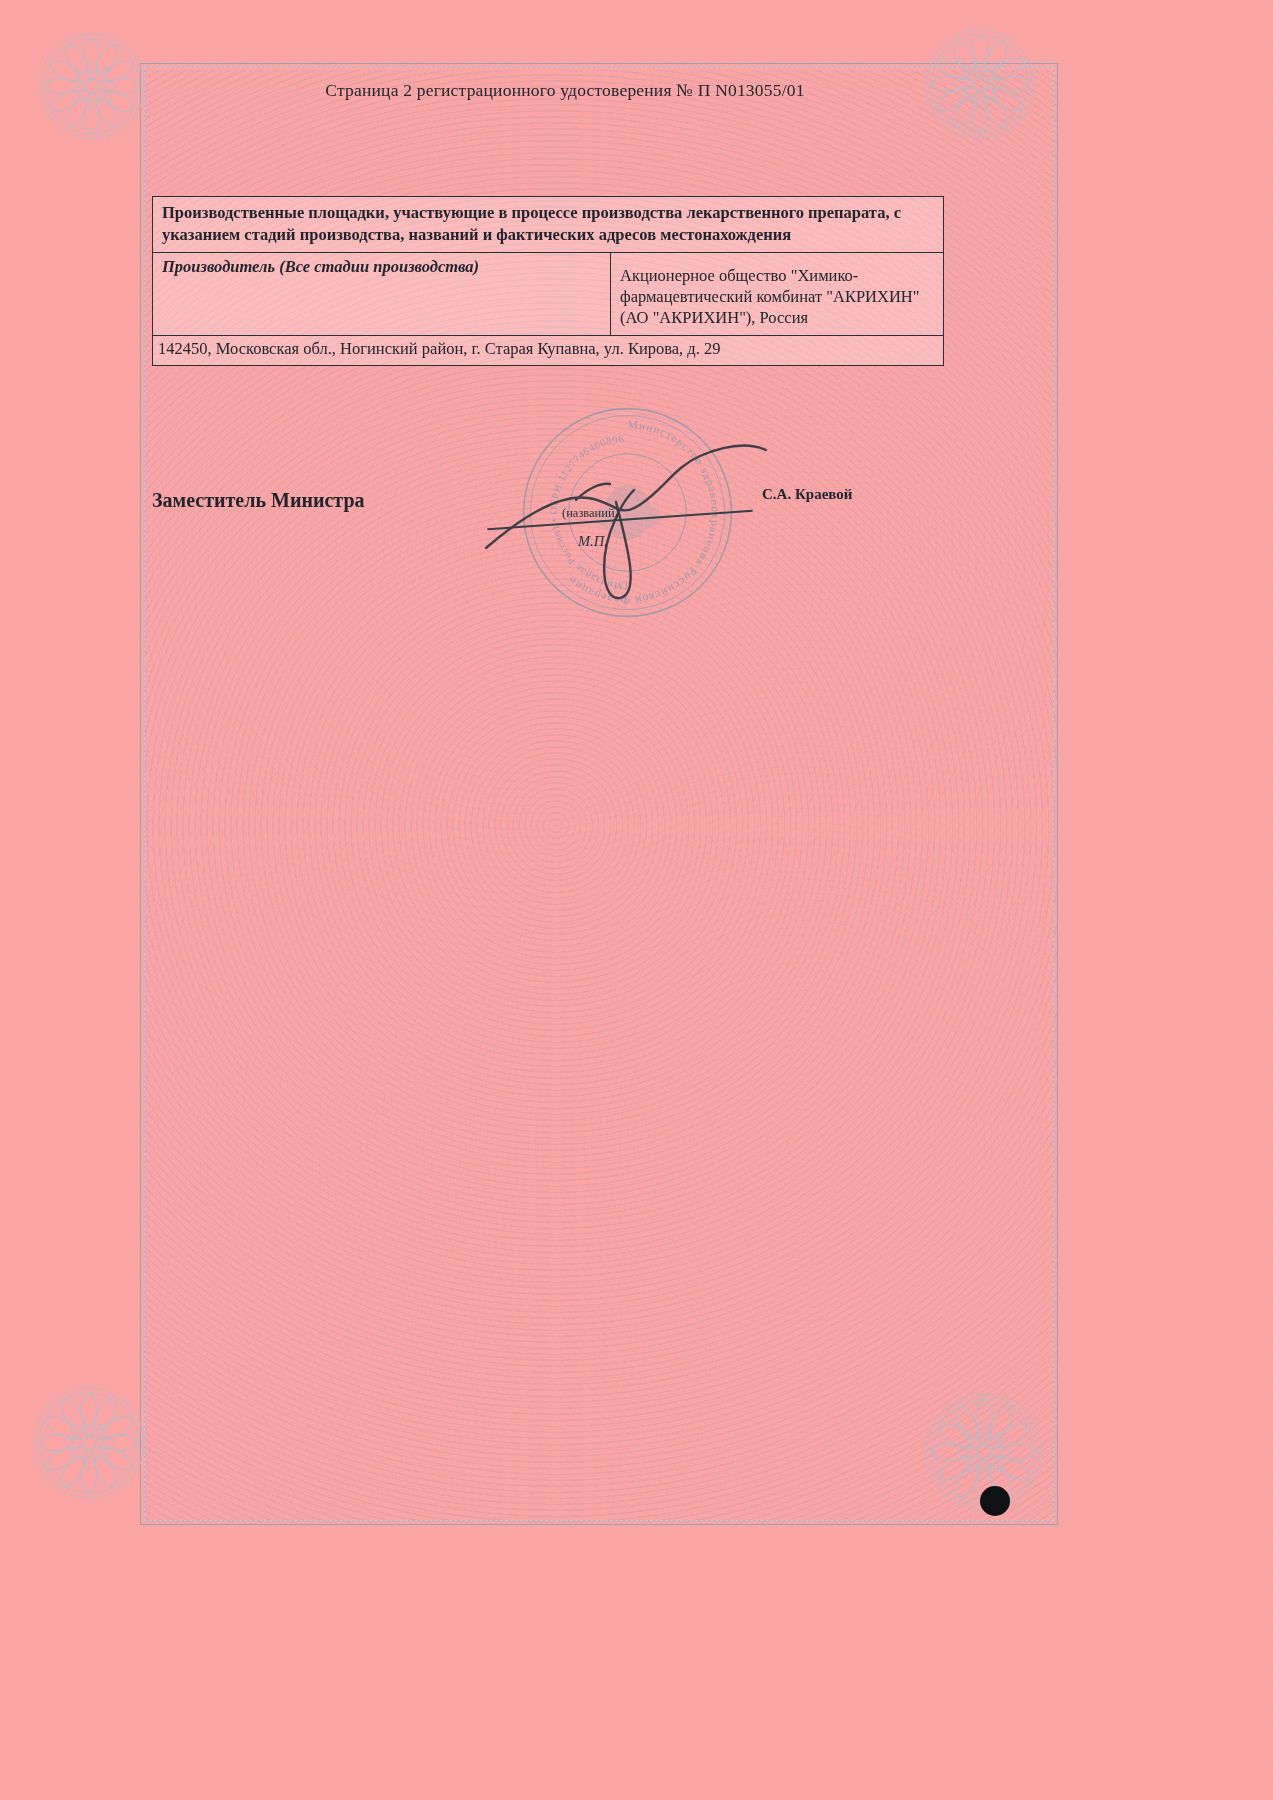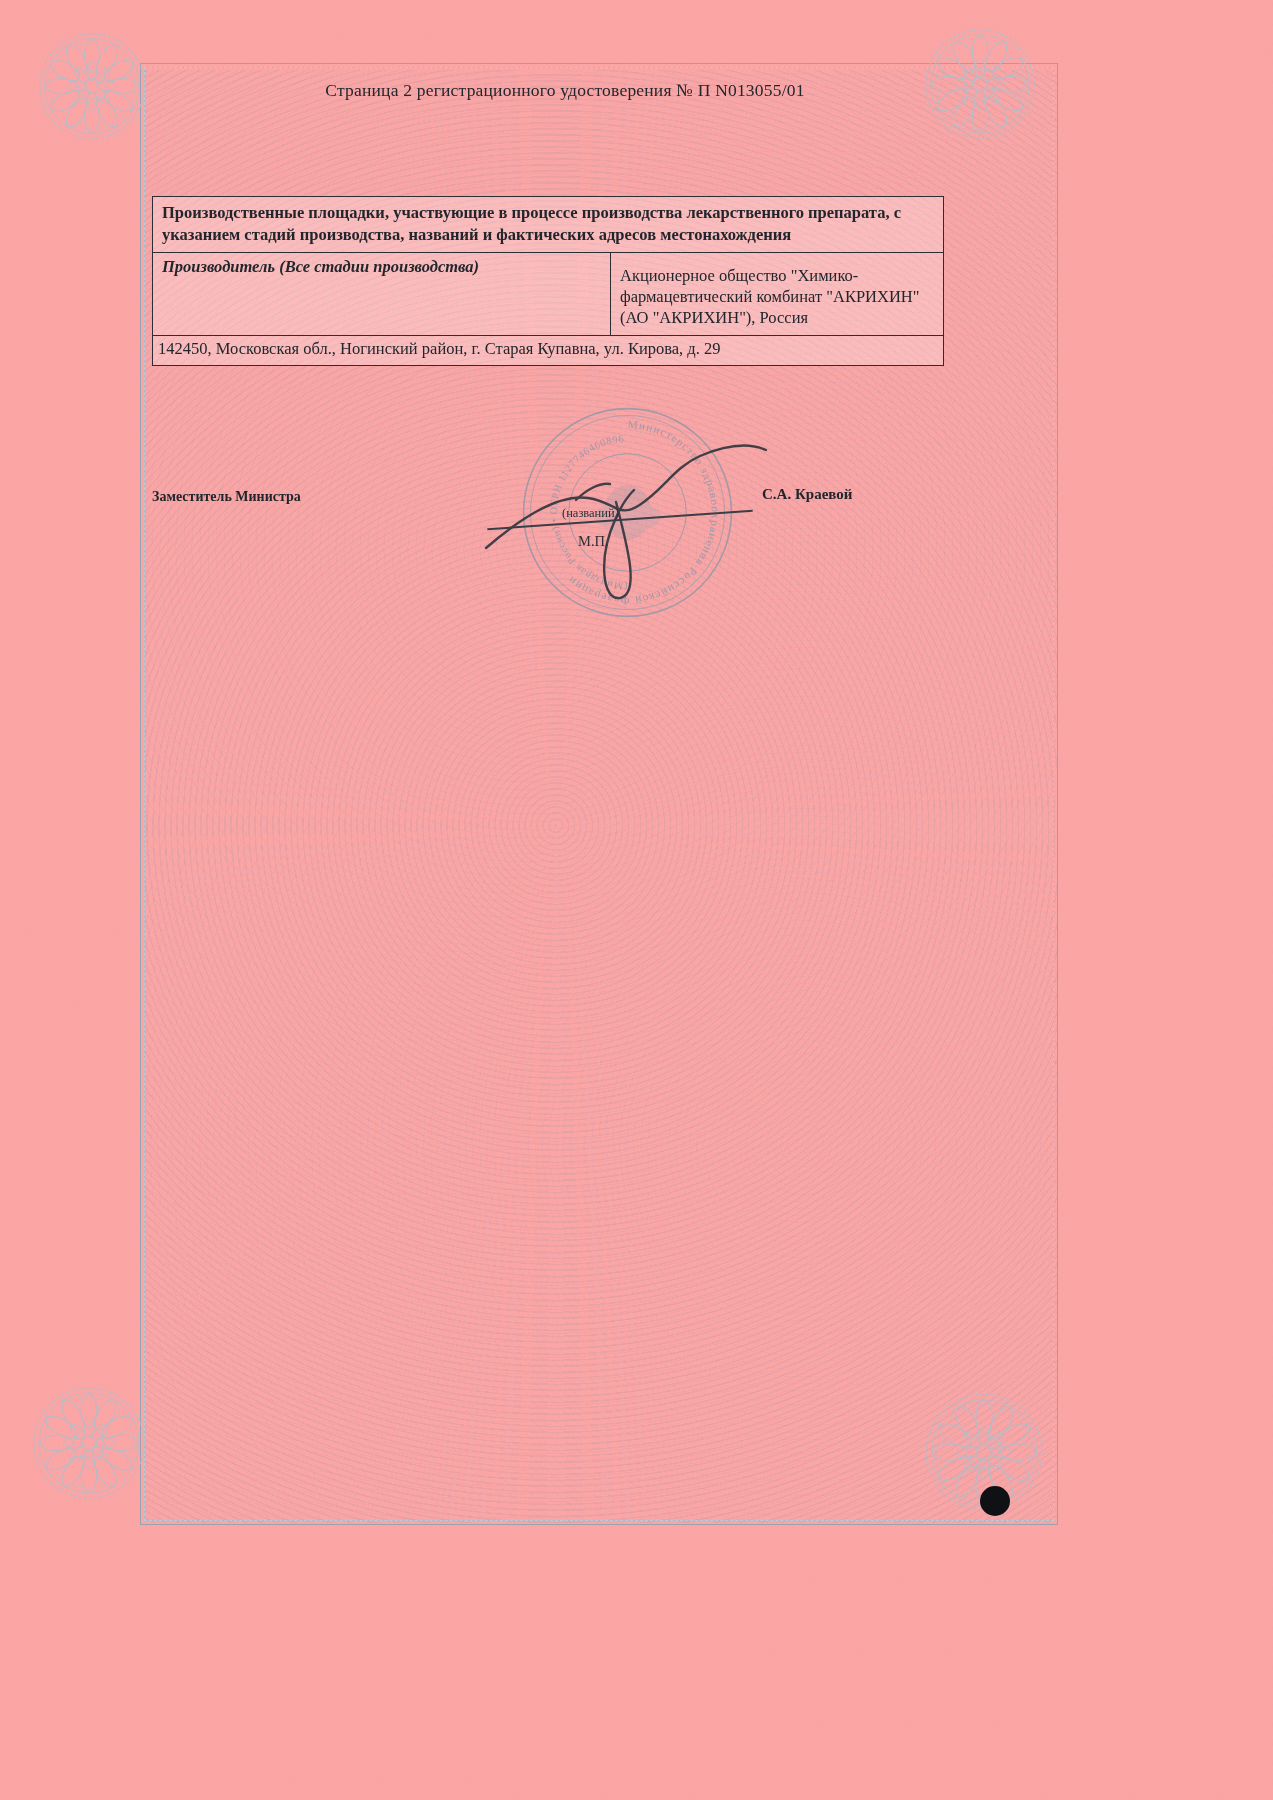--- a/index.html
+++ b/index.html
@@ -41,25 +41,25 @@
     position:absolute;left:152px;top:196px;width:790px;z-index:3;
     border:1.6px solid #2b2f35;background:rgba(255,255,255,0.25);
     font-size:16.5px;
   }
   .table-title{padding:5px 9px 6px;font-weight:bold;line-height:1.32;border-bottom:1.6px solid #2b2f35;}
   .table-row{display:flex;border-bottom:1.6px solid #2b2f35;}
   .cell-label{width:458px;box-sizing:border-box;padding:4px 9px 6px;font-style:italic;border-right:1.6px solid #2b2f35;font-weight:bold;}
   .cell-value{flex:1;padding:4px 9px 6px;line-height:1.3;margin-top:8px;}
   .table-address{padding:3px 5px 6px;}
 
-  .position-title{position:absolute;left:152px;top:489px;font-weight:bold;font-size:14px;z-index:6;}
+  .position-title{position:absolute;left:152px;top:489px;font-weight:bold;font-size:20px;z-index:6;}
   .signer-name{position:absolute;left:762px;top:486px;font-weight:bold;font-size:15px;z-index:6;}
   .sig-line{position:absolute;left:487px;top:519px;width:266px;height:2px;background:#3a3e46;transform:rotate(-4deg);z-index:6;}
   .sig-caption{position:absolute;left:562px;top:506px;font-size:12.5px;color:#2c3036;z-index:6;}
-  .seal-mark{position:absolute;left:578px;top:533px;font-size:14.5px;color:#2c3036;z-index:6;}
+  .seal-mark{position:absolute;left:578px;top:533px;font-size:14.5px;color:#2c3036;z-index:6;font-style:italic;}
 
   .stamp{position:absolute;left:505px;top:390px;width:245px;height:245px;opacity:.8;z-index:2;}
   .stamp-line{fill:none;stroke:#8d97a8;}
   .stamp-text{fill:#8b95a7;font-family:"Liberation Serif","DejaVu Serif",serif;font-size:11.5px;letter-spacing:1.2px;}
   .stamp-text.small{font-size:10.5px;letter-spacing:.8px;}
 
   .flourish{position:absolute;left:468px;top:398px;width:310px;height:215px;z-index:5;}
 
   .black-dot{position:absolute;left:980px;top:1486px;width:30px;height:30px;border-radius:50%;background:#101114;z-index:4;}
 </style>

